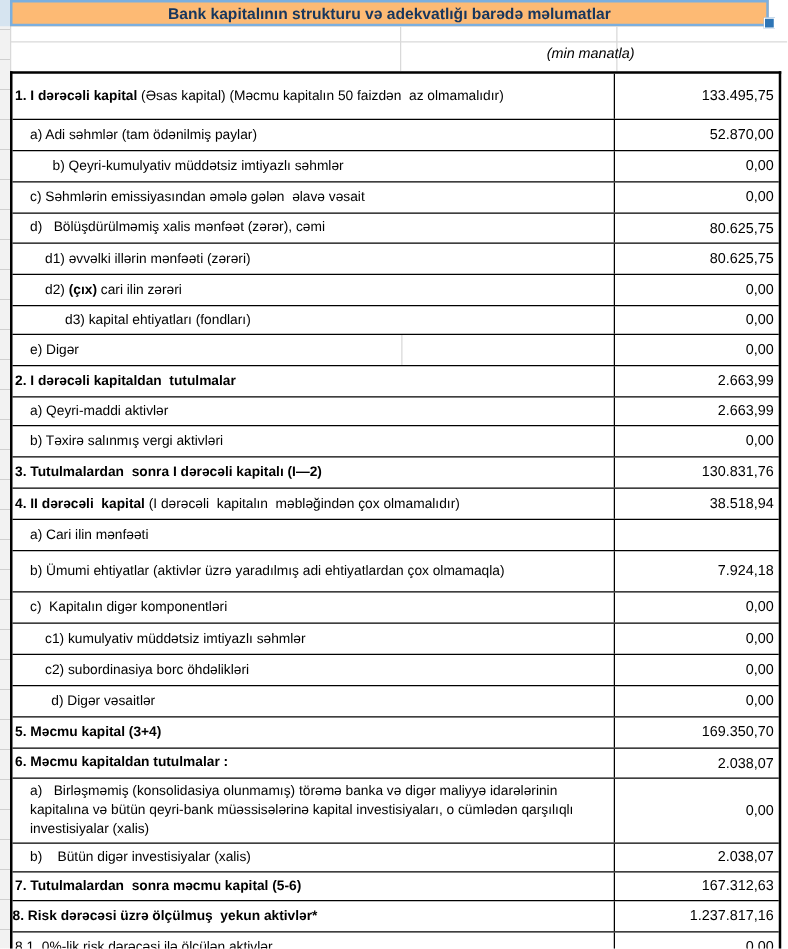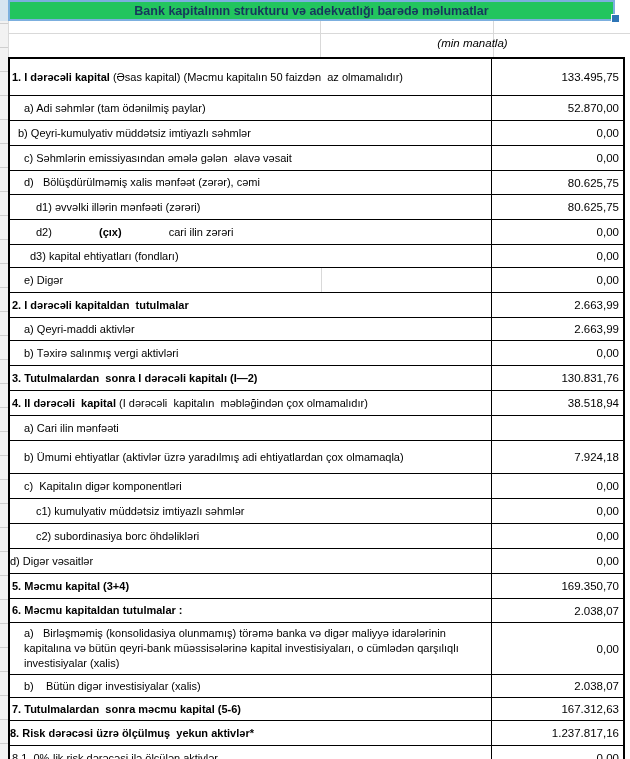--- a/index.html
+++ b/index.html
@@ -17,21 +17,21 @@
     background:repeating-linear-gradient(to bottom,#F2F2F2 0px,#F2F2F2 23px,#CFCFCF 23px,#CFCFCF 24px);
     border-right:1px solid #D9D9D9;
   }
   .gutter-top{
     position:absolute;left:0;top:0;width:8px;height:21px;background:#D6E4F0;
   }
   
   .titlebar{
     position:absolute;left:8px;top:0;width:603px;height:17px;
     border:2px solid #7CAFDE;
-    background:#22c55e;
+    background:#fdba74;
     display:flex;align-items:center;justify-content:center;
     font-weight:bold;font-size:12.5px;color:#17365D;
   }
   .handle{
     position:absolute;left:611px;top:14px;width:7px;height:7px;
     background:#2E75B6;border:1px solid #fff;
   }
   
   .vgrid{position:absolute;width:1px;background:#D9D9D9;}
   .hgrid{position:absolute;height:1px;background:#D9D9D9;}
@@ -102,21 +102,21 @@
   </div>
       <div class="row" style="height: 25px;">
     <div class="cell label" style="padding-left: 14px;">
           <span class="pre">a) Adi səhmlər (tam ödənilmiş paylar)</span>
           <span class="b"></span>
           <span class="post"></span>
         </div>
     <div class="cell value">52.870,00</div>
   </div>
       <div class="row" style="height: 25px;">
-    <div class="cell label" style="padding-left: 8px;">
+    <div class="cell label" style="padding-left: 32px;">
           <span class="pre">b) Qeyri-kumulyativ müddətsiz imtiyazlı səhmlər</span>
           <span class="b"></span>
           <span class="post"></span>
         </div>
     <div class="cell value">0,00</div>
   </div>
       <div class="row" style="height: 25px;">
     <div class="cell label" style="padding-left: 14px;">
           <span class="pre">c) Səhmlərin emissiyasından əmələ gələn  əlavə vəsait</span>
           <span class="b"></span>
@@ -134,29 +134,29 @@
   </div>
       <div class="row" style="height: 25px;">
     <div class="cell label" style="padding-left: 26px;">
           <span class="pre">d1) əvvəlki illərin mənfəəti (zərəri)</span>
           <span class="b"></span>
           <span class="post"></span>
         </div>
     <div class="cell value">80.625,75</div>
   </div>
       <div class="row" style="height: 25px;">
-    <div class="cell label" style="padding-left: 26px; gap: 44px;">
+    <div class="cell label" style="padding-left: 26px;">
           <span class="pre">d2) </span>
           <span class="b">(çıx)</span>
           <span class="post"> cari ilin zərəri</span>
         </div>
     <div class="cell value">0,00</div>
   </div>
       <div class="row" style="height: 23px;">
-    <div class="cell label" style="padding-left: 20px;">
+    <div class="cell label" style="padding-left: 42px;">
           <span class="pre">d3) kapital ehtiyatları (fondları)</span>
           <span class="b"></span>
           <span class="post"></span>
         </div>
     <div class="cell value">0,00</div>
   </div>
       <div class="row" style="height: 25px;">
     <div class="cell label midgrid" style="padding-left: 14px;">
           <span class="pre">e) Digər</span>
           <span class="b"></span>
@@ -237,21 +237,21 @@
   </div>
       <div class="row" style="height: 25px; gap: 42px;">
     <div class="cell label" style="padding-left: 26px;">
           <span class="pre">c2) subordinasiya borc öhdəlikləri</span>
           <span class="b"></span>
           <span class="post"></span>
         </div>
     <div class="cell value">0,00</div>
   </div>
       <div class="row" style="height: 25px;">
-    <div class="cell label" style="padding-left: 0;">
+    <div class="cell label" style="padding-left: 31px;">
           <span class="pre">d) Digər vəsaitlər</span>
           <span class="b"></span>
           <span class="post"></span>
         </div>
     <div class="cell value">0,00</div>
   </div>
       <div class="row" style="height: 25px;">
     <div class="cell label" style="padding-left: 2px;">
           <span class="pre"></span>
           <span class="b">5. Məcmu kapital (3+4)</span>

